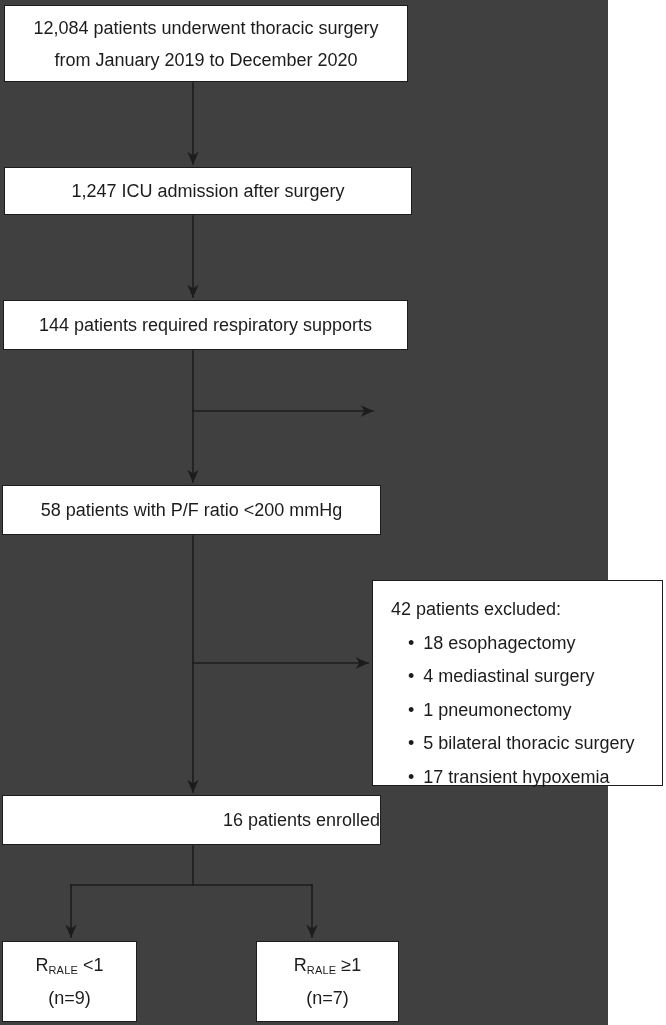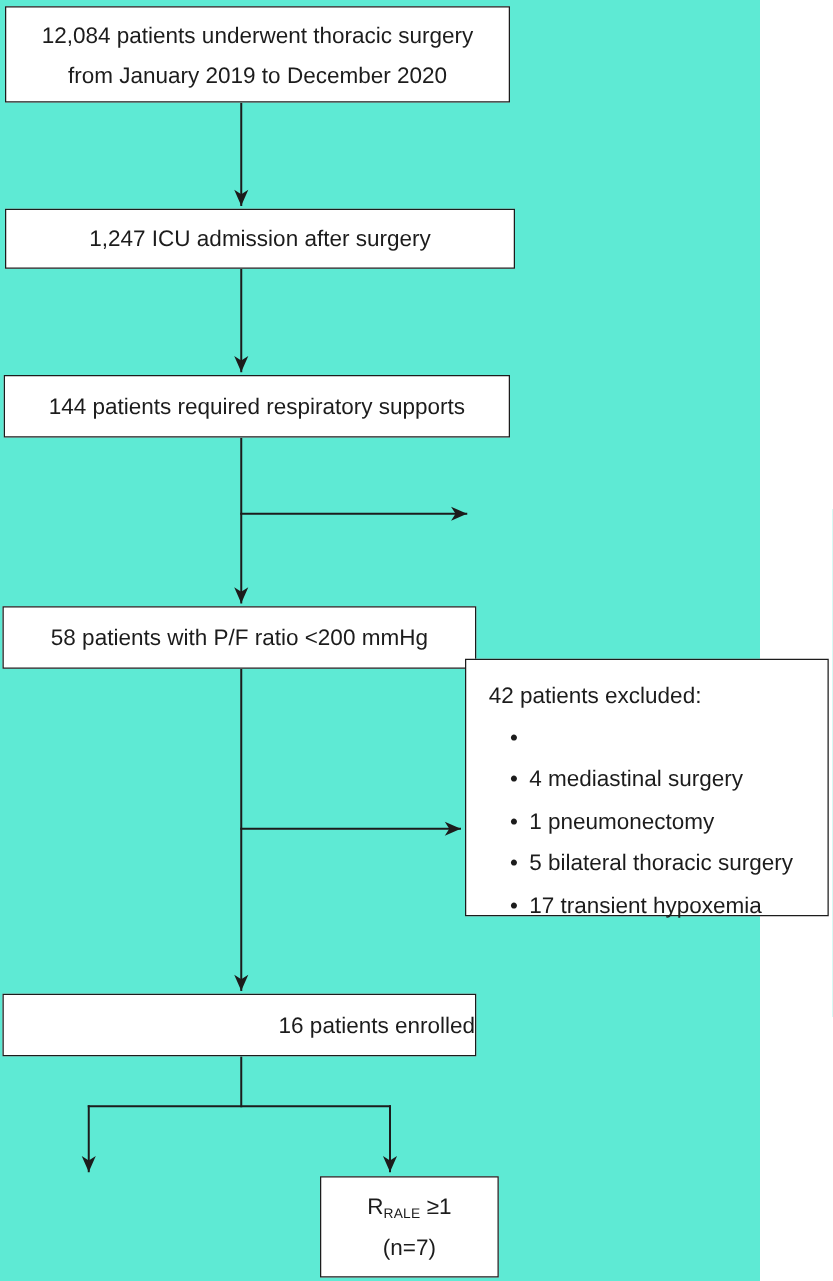--- a/index.html
+++ b/index.html
@@ -1,20 +1,20 @@
 <!DOCTYPE html>
 <html><head>
 <meta charset="utf-8">
 <style>
   html, body { margin: 0; padding: 0; background: #ffffff; }
   #canvas {
     position: relative;
     width: 608px;
     height: 1025px;
-    background: #5eead4;
+    background: #404040;
     font-family: "Liberation Sans", "DejaVu Sans", sans-serif;
     color: #1c1c1c;
   }
   #connectors {
     position: absolute;
     left: 0; top: 0;
     width: 666px; height: 1025px;
   }
   .fbox {
     position: absolute;
@@ -34,21 +34,21 @@
     text-align: left;
     justify-content: flex-start;
     padding: 12px 10px 0 18px;
     line-height: 33.5px;
   }
   #box-total        { left: 4px;   top: 5px;   width: 404px; height: 77px; }
   #box-icu          { left: 4px;   top: 167px; width: 408px; height: 48px; }
   #box-resp         { left: 3px;   top: 300px; width: 405px; height: 50px; }
   #box-excl-pf      { left: 377px; top: 369px; width: 287px; height: 81px; line-height: 31px; }
   #box-pf-low       { left: 2px;   top: 485px; width: 379px; height: 50px; }
-  #box-excl-other   { left: 372px; top: 527px; width: 291px; height: 206px; text-align: center; }
+  #box-excl-other   { left: 372px; top: 580px; width: 291px; height: 206px; text-align: center; }
   #box-enrolled     { left: 2px;   top: 795px; width: 379px; height: 50px; align-items: flex-end; }
   #box-rale-low     { left: 2px;   top: 941px; width: 135px; height: 81px; line-height: 33px; }
   #box-rale-high    { left: 256px; top: 941px; width: 143px; height: 81px; line-height: 33px; }
   .excl-item { padding-left: 17px; display: flex; }
   .excl-item .bullet { margin-right: 9px; }
   sub.rale { font-size: 11px; line-height: 0; vertical-align: -3px; letter-spacing: 0.2px; }
 </style>
 </head>
 <body>
 
@@ -89,20 +89,21 @@
 
 
   <div class="fbox" id="box-pf-low">
     <div>58 patients with P/F ratio &lt;200 mmHg</div>
   </div>
 
   <div class="fbox left-align" id="box-excl-other">
     <div>42 patients excluded:</div>
     <div class="excl-item">
       <span class="bullet">•</span>
+      <span>18 esophagectomy</span>
     </div>
     <div class="excl-item">
       <span class="bullet">•</span>
       <span>4 mediastinal surgery</span>
     </div>
     <div class="excl-item">
       <span class="bullet">•</span>
       <span>1 pneumonectomy</span>
     </div>
     <div class="excl-item">
@@ -112,19 +113,23 @@
     <div class="excl-item">
       <span class="bullet">•</span>
       <span>17 transient hypoxemia</span>
     </div>
   </div>
 
   <div class="fbox" id="box-enrolled">
     <div>16 patients enrolled</div>
   </div>
 
+  <div class="fbox" id="box-rale-low">
+    <div><span>R</span><sub class="rale">RALE</sub><span> &lt;1</span></div>
+    <div>(n=9)</div>
+  </div>
 
   <div class="fbox" id="box-rale-high">
     <div><span>R</span><sub class="rale">RALE</sub><span> ≥1</span></div>
     <div>(n=7)</div>
   </div>
 
 </div>
 
 </body></html>

